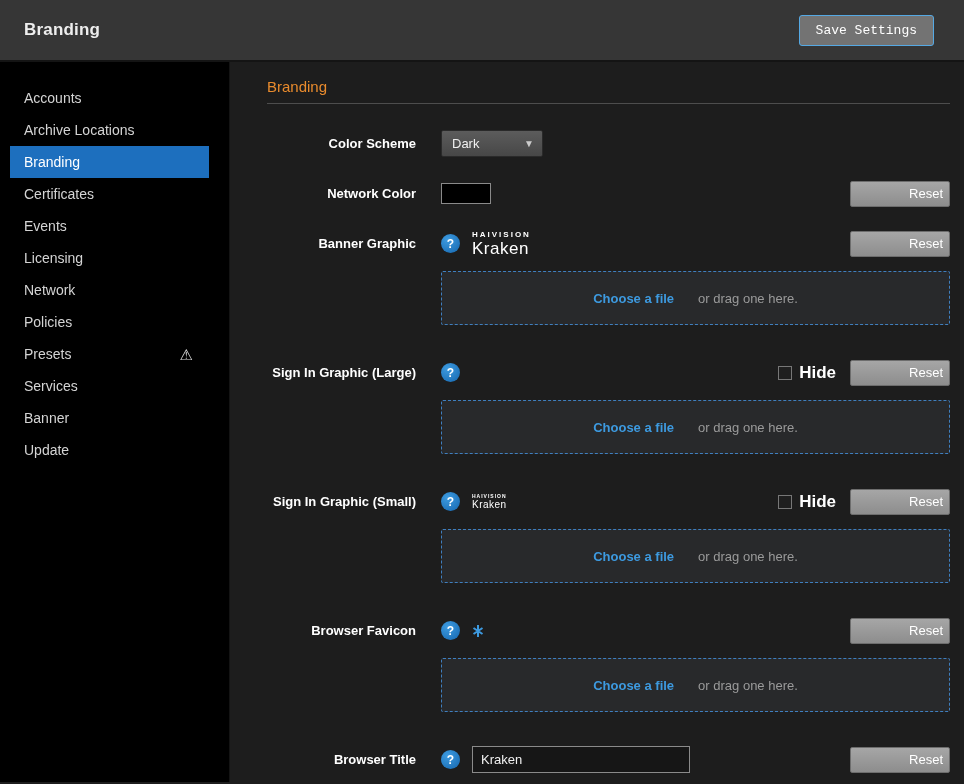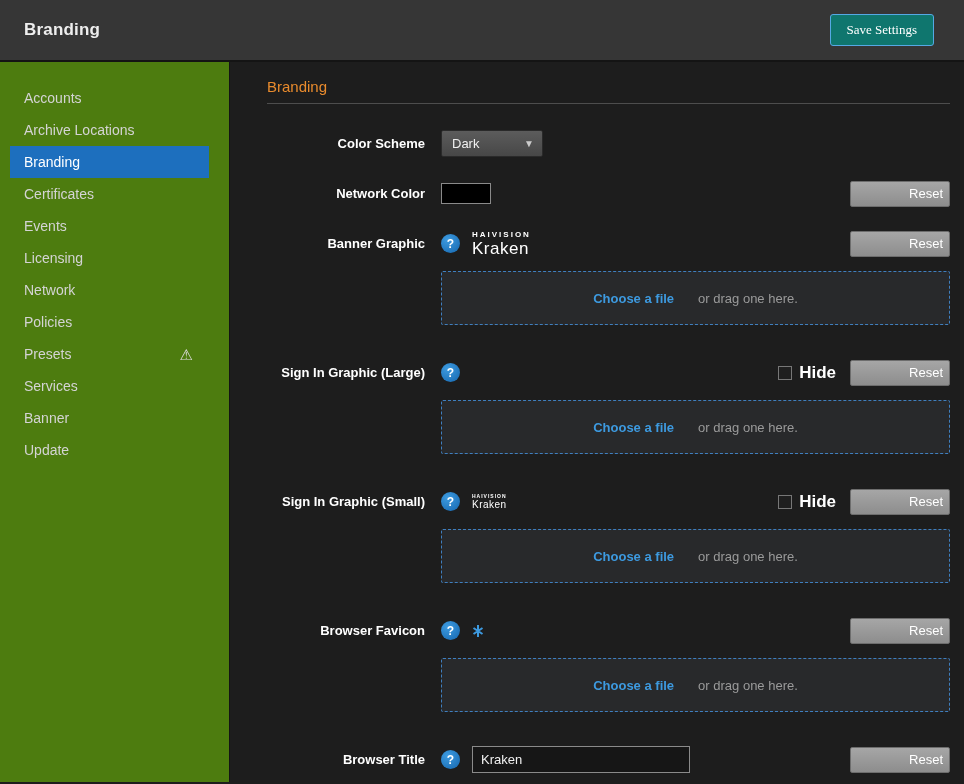--- a/index.html
+++ b/index.html
@@ -12,46 +12,46 @@
   }
   
   .header {
     height:62px; background:#363636;
     border-bottom:2px solid #141414;
     display:flex; align-items:center; justify-content:space-between;
     padding:0 30px 0 24px;
   }
   .header-title { font-size:17px; color:#eeeeee; font-weight:bold; letter-spacing:.2px; }
   .save-btn {
-    background:#0f766e; border:1px solid #55a9e4; color:#ffffff;
-    font-family:Liberation Serif, serif;
+    background:#737373; border:1px solid #55a9e4; color:#ffffff;
+    font-family:Liberation Mono, monospace;
     font-size:13px; padding:7px 16px; border-radius:3px; cursor:pointer;
   }
   
   .page { display:flex; height:720px; }
   .sidebar {
-    width:230px; background:#4d7c0f; border-right:1px solid #141414;
+    width:230px; background:#000000; border-right:1px solid #141414;
     padding-top:20px; flex:0 0 230px;
   }
   .side-item {
     height:32px; line-height:32px; margin:0 20px 0 10px; padding:0 4px 0 14px;
     font-size:14px; color:#d4d4d4; cursor:pointer;
     display:flex; align-items:center; justify-content:space-between;
   }
   .side-item.selected { background:#1d6fbe; color:#ffffff; }
   .warn-icon { font-size:15px; color:#dddddd; line-height:1; margin-right:12px; }
   
   .main { flex:1; padding:16px 14px 0 37px; }
   .section-title { color:#e98b2d; font-size:15px; margin:0 0 8px 0; font-weight:normal; }
   .section-rule { border:none; border-bottom:1px solid #4d4d4d; margin:0 0 26px 0; }
 
   .form-group { display:flex; }
   .form-group.gap-sm { margin-bottom:23px; }
   .form-label {
-    width:174px; flex:0 0 174px; text-align:right; padding-right:16px;
+    width:174px; flex:0 0 174px; text-align:right; padding-right:25px;
     font-size:13px; font-weight:bold; color:#ffffff; line-height:27px;
     white-space:nowrap;
   }
   .form-control { flex:1; min-width:0; }
   .control-row { display:flex; align-items:center; height:27px; }
   .control-row.mb-dz { margin-bottom:14px; }
   .spacer { flex:1; }
 
   
   .select {

